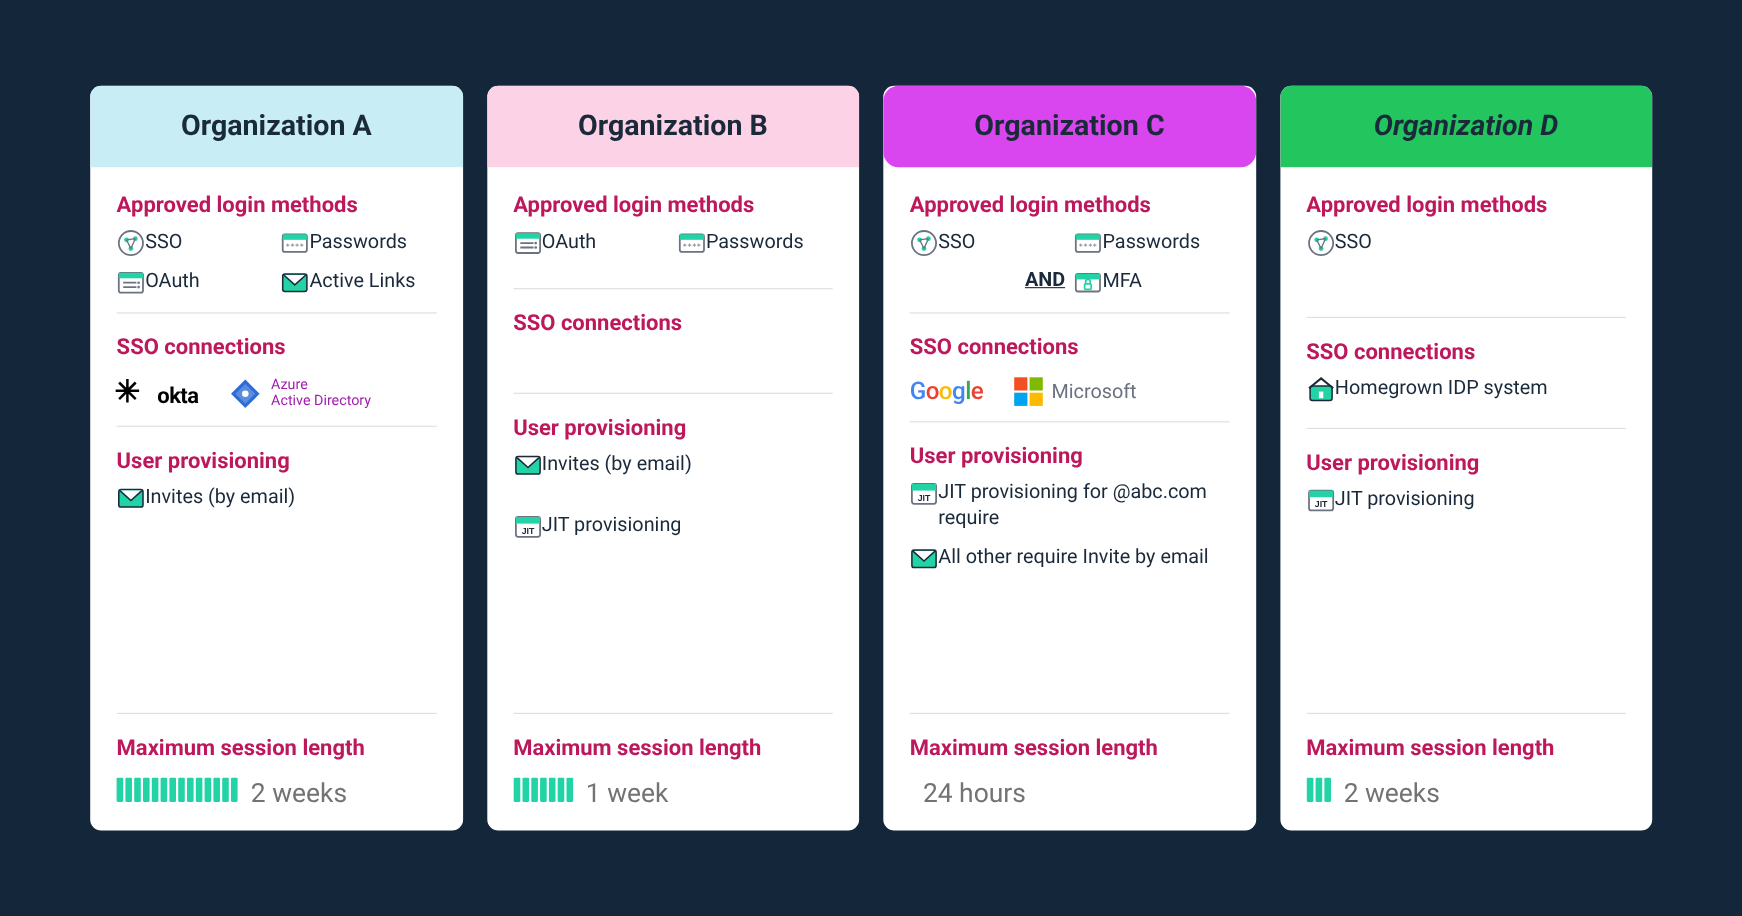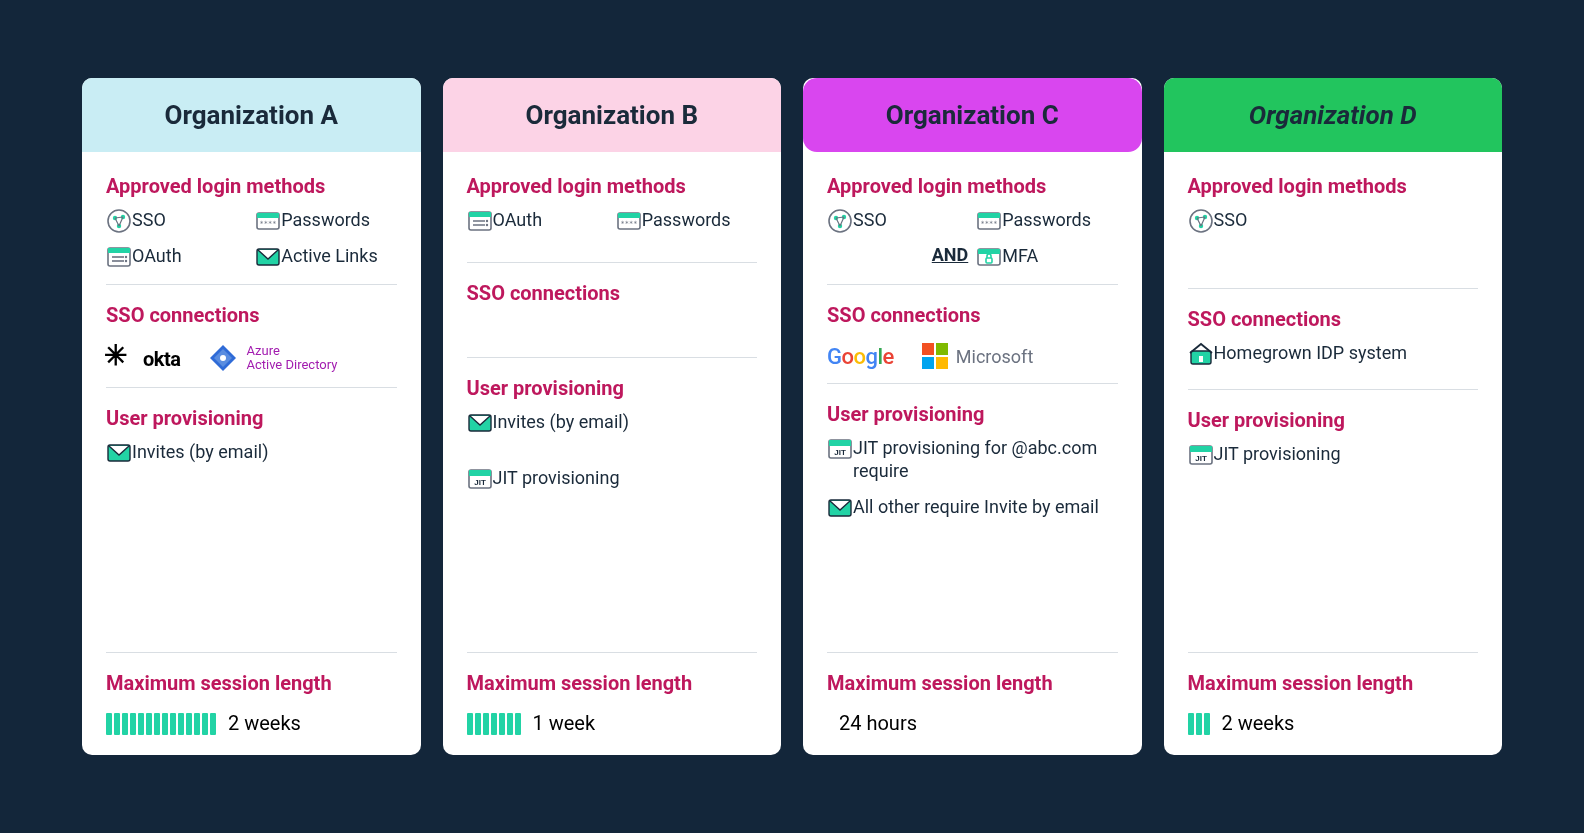--- a/index.html
+++ b/index.html
@@ -83,24 +83,24 @@
     font-size: 18px;
     font-weight: 700;
     text-decoration: underline;
     color: #1a2a3a;
     text-align: center;
   }
   .grid2-center-left .centered { display:flex; justify-content:flex-end; }
   .spacer { flex: 1; }
   .session-row {
     display: flex;
-    align-items: flex-end;
+    align-items: flex-start;
     gap: 12px;
-    font-size: 20px;
-    color: #000000;
+    font-size: 24px;
+    color: #737373;
     margin-top: 6px;
   }
   .bars {
     display: flex;
     gap: 2px;
   }
   .bar {
     width: 6px;
     height: 22px;
     background: #22d3a5;

